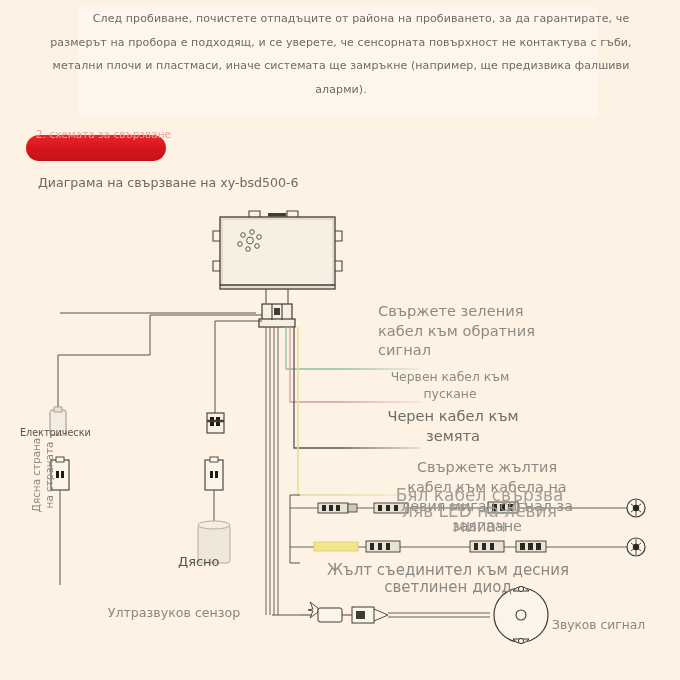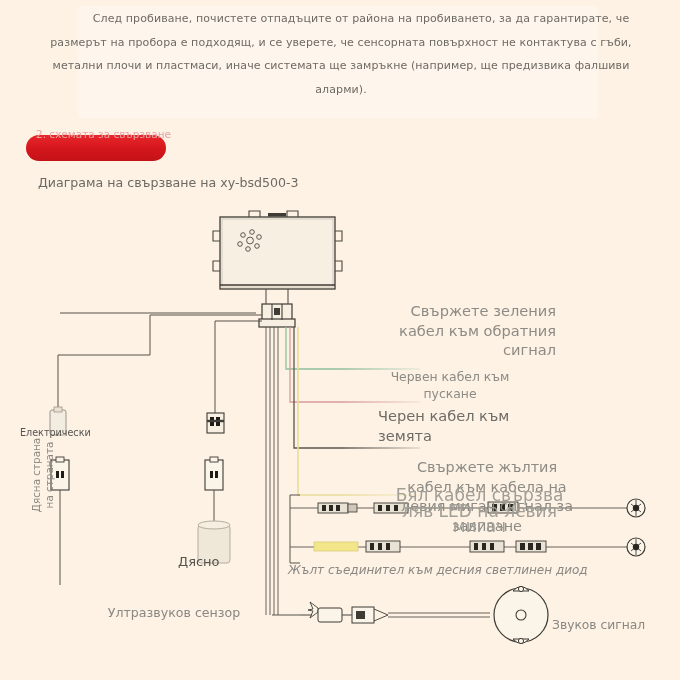--- a/index.html
+++ b/index.html
@@ -42,35 +42,35 @@
     position:absolute;left:38px;top:175px;
     font-size:12.6px;color:#6d6a64;
   }
 
   
   .diagram{position:absolute;left:0;top:195px;width:680px;height:485px;}
 
   
   .lbl{position:absolute;color:#8a8882;font-size:12.5px;line-height:17px;}
 
-  .lbl-green{left:378px;top:301px;width:178px;text-align:right;
+  .lbl-green{left:378px;top:301px;width:178px;text-align:left;
     font-size:14.6px;line-height:19.5px;color:#8d8b85;}
   .lbl-red{left:380px;top:368px;width:140px;text-align:center;
     font-size:12.4px;line-height:17px;color:#8d8b85;}
-  .lbl-black{left:378px;top:406px;width:150px;
+  .lbl-black{left:378px;top:406px;width:150px;text-align:center;
     font-size:14.6px;line-height:19.5px;color:#6e6c66;}
   .lbl-yellow{left:376px;top:458px;width:184px;text-align:center;
     font-size:14.4px;line-height:19.5px;color:#8d8b85;margin-left:19px;}
 
   .lbl-white-wire{left:392px;top:488px;width:175px;text-align:center;
     font-size:17px;line-height:15.5px;color:#a09e97;}
   .lbl-black-conn{left:384px;top:521px;width:185px;text-align:center;
     font-size:11.6px;line-height:15.5px;color:#a09e97;}
-  .lbl-yellow-conn{left:288px;top:562px;width:320px;text-align:left;
-    font-size:12px;color:#8a8882;font-style:italic;}
+  .lbl-yellow-conn{left:288px;top:562px;width:320px;text-align:center;
+    font-size:15px;color:#8a8882;}
 
   .lbl-electric{left:20px;top:424px;font-size:9.6px;color:#56544f;}
   .lbl-right-small{left:178px;top:553px;font-size:13px;color:#56544f;}
   .lbl-ultra{left:104px;top:604px;width:140px;text-align:center;
     font-size:12.6px;line-height:17px;color:#8a8882;}
   .lbl-sound{left:552px;top:617px;font-size:12.3px;color:#8a8882;}
 
   .lbl-vert{
     position:absolute;left:30px;top:520px;
     width:90px;
@@ -83,21 +83,21 @@
 <body>
 
 <div class="stage">
 
   <div class="top-panel"></div>
   <div class="top-text">След пробиване, почистете отпадъците от района на пробиването, за да гарантирате, че размерът на пробора е подходящ, и се уверете, че сенсорната повърхност не контактува с гъби, метални плочи и пластмаси, иначе системата ще замръкне (например, ще предизвика фалшиви аларми).</div>
 
   <div class="badge"></div>
   <div class="badge-text">2. схемата за свързване</div>
 
-  <div class="caption">Диаграма на свързване на xy-bsd500-3</div>
+  <div class="caption">Диаграма на свързване на xy-bsd500-6</div>
 
   <svg class="diagram" viewBox="0 0 680 485">
     <g fill="none" stroke="#57534b" stroke-width="1.1">
 
       <g>
         <rect x="220" y="22" width="115" height="72" fill="#f7efe2" stroke="#3f3b35" stroke-width="1.3"></rect>
         <rect x="222" y="24" width="111" height="68" fill="none" stroke="#b9b2a4" stroke-width=".6"></rect>
 
         <path d="M249 22 v-6 h11 v6" stroke="#4a463f"></path>
         <path d="M287 22 v-6 h11 v6" stroke="#4a463f"></path>

